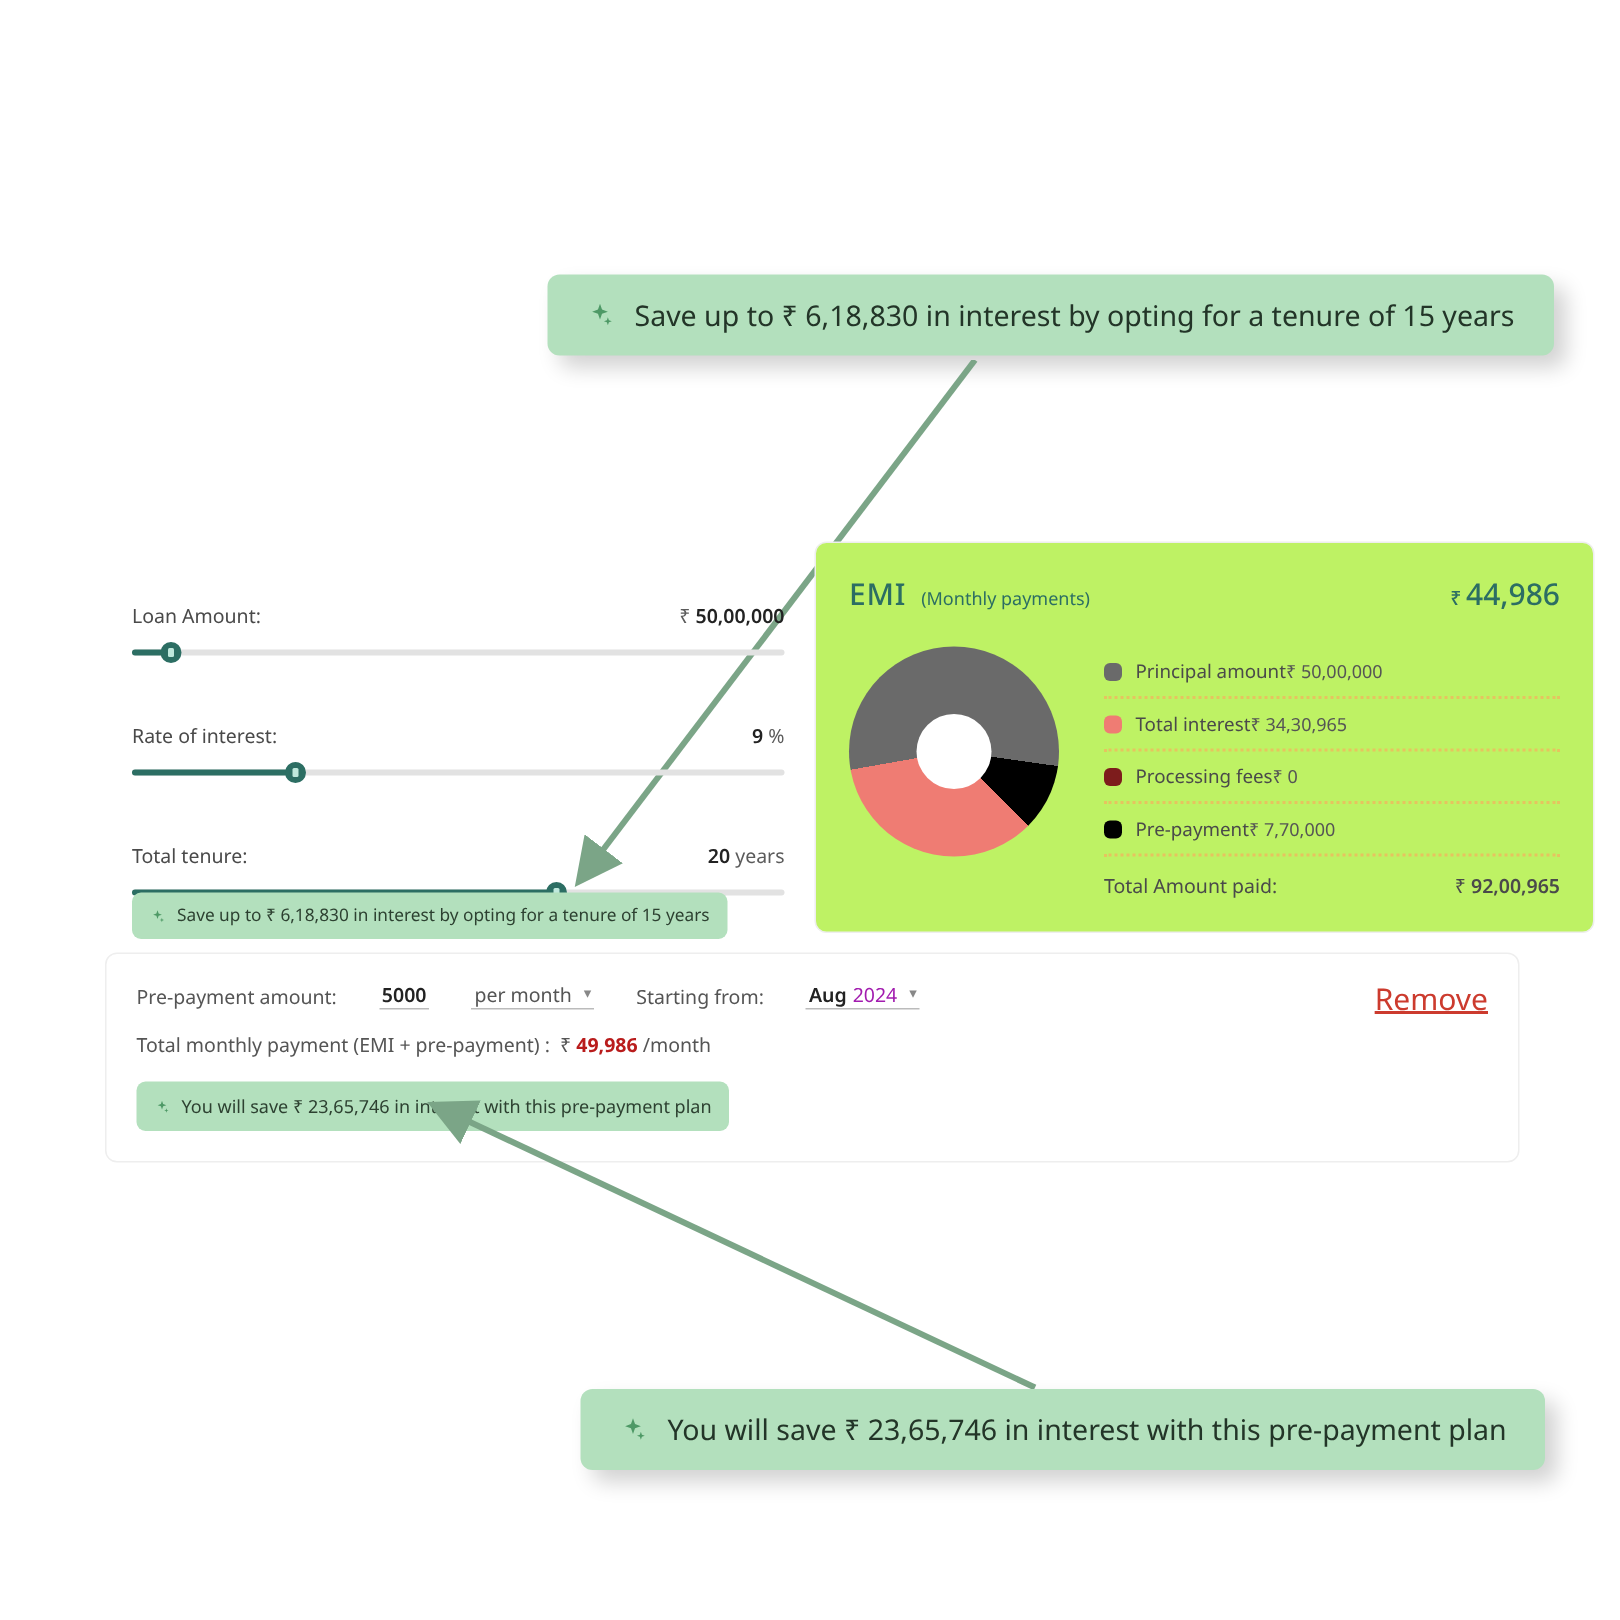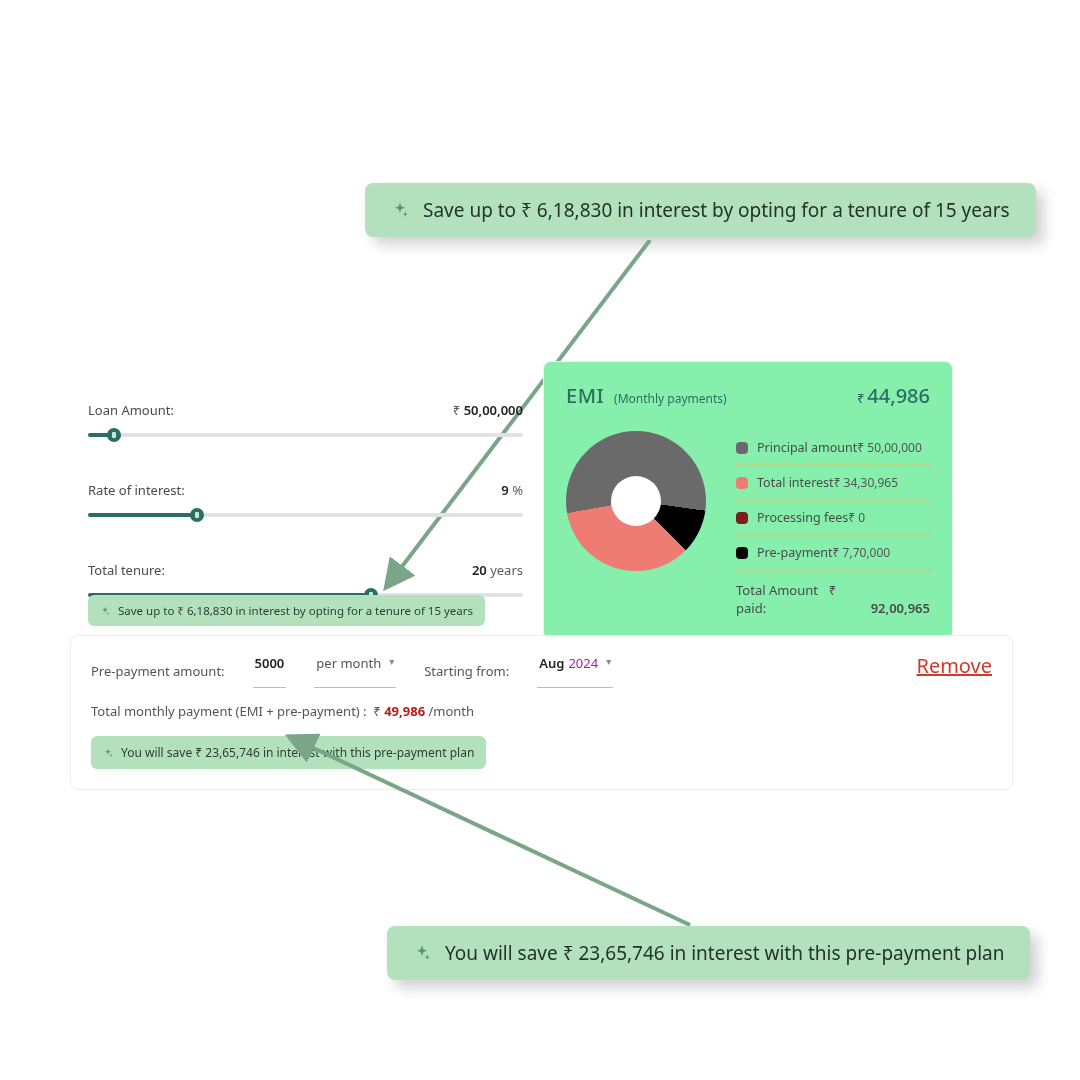--- a/index.html
+++ b/index.html
@@ -39,24 +39,24 @@
   .tiny-chip{
     position:absolute;left:88px;top:595px;
     background:#b3e0bd;color:#2d4131;
     font-size:11.5px;padding:8px 12px;border-radius:6px;
     display:flex;align-items:center;white-space:nowrap;
   }
   .tiny-chip svg{width:10px;height:10px;margin-right:8px;}
 
   
   .emi-panel{
-    position:absolute;left:543px;top:361px;width:410px;
+    position:absolute;left:543px;top:361px;width:520px;
     border:1px solid #eee;border-radius:8px;
     padding:20px 22px 22px;
-    background:#86efac;
+    background:#bef264;
   }
   .emi-head{display:flex;align-items:baseline;justify-content:space-between;}
   .emi-head .left{display:flex;align-items:baseline;gap:10px;}
   .emi-head .left .emi{font-size:20px;color:#2c6e63;font-weight:500;letter-spacing:0.5px;}
   .emi-head .left .sub{font-size:12px;color:#2c6e63;}
   .emi-head .right{font-size:20px;color:#2c6e63;font-weight:500;}
   .emi-head .right .cur{font-size:13px;margin-right:3px;}
 
   .emi-body{display:flex;margin-top:22px;}
   .donut-wrap{width:140px;height:140px;flex:0 0 auto;position:relative;margin-right:30px;}
@@ -83,31 +83,31 @@
   .legend .row{display:flex;align-items:center;padding:8px 0;border-bottom:2px dotted #e5c45f;}
   .legend .row:last-of-type{border-bottom:none;}
   .legend .lab{display:flex;align-items:center;gap:9px;}
   .dot{width:12px;height:12px;border-radius:4px;}
   .dot.gray{background:#6a6a6a;}
   .dot.salmon{background:#ef7c73;}
   .dot.darkred{background:#7d1c1c;}
   .dot.black{background:#000;}
   .legend .amt{font-size:12px;color:#555;}
   .legend .total{display:flex;justify-content:space-between;margin-top:10px;font-size:13px;}
-  .legend .total b{font-weight:600;margin-left:42px;}
+  .legend .total b{font-weight:600;}
 
   
   .prepay-panel{
     position:absolute;left:70px;top:635px;width:943px;
     border:1px solid #eee;border-radius:8px;
     background:#fff;padding:18px 20px 20px;
     font-size:13px;color:#555;
   }
   .prepay-line{display:flex;align-items:center;gap:28px;flex-wrap:wrap;}
-  .underfield{display:inline-flex;align-items:flex-start;gap:4px;border-bottom:1px solid #bbb;padding:0 2px 15px;}
+  .underfield{display:inline-flex;align-items:flex-start;gap:4px;border-bottom:1px solid #bbb;padding:0 2px 0;}
   .underfield b{color:#222;font-weight:600;}
   .underfield .light{color:#a21caf;}
   .chev{display:inline-block;margin-left:4px;color:#888;font-size:10px;}
   .remove{position:absolute;right:20px;top:16px;color:#cc3b2e;text-decoration:underline;font-size:20px;}
   .prepay-total{margin-top:14px;}
   .prepay-chip{margin-top:16px;display:inline-flex;background:#b3e0bd;color:#2d4131;font-size:12px;padding:8px 12px;border-radius:6px;align-items:center;white-space:nowrap;}
   .prepay-chip svg{width:10px;height:10px;margin-right:8px;}
 
   
   .arrow{position:absolute;pointer-events:none;}

